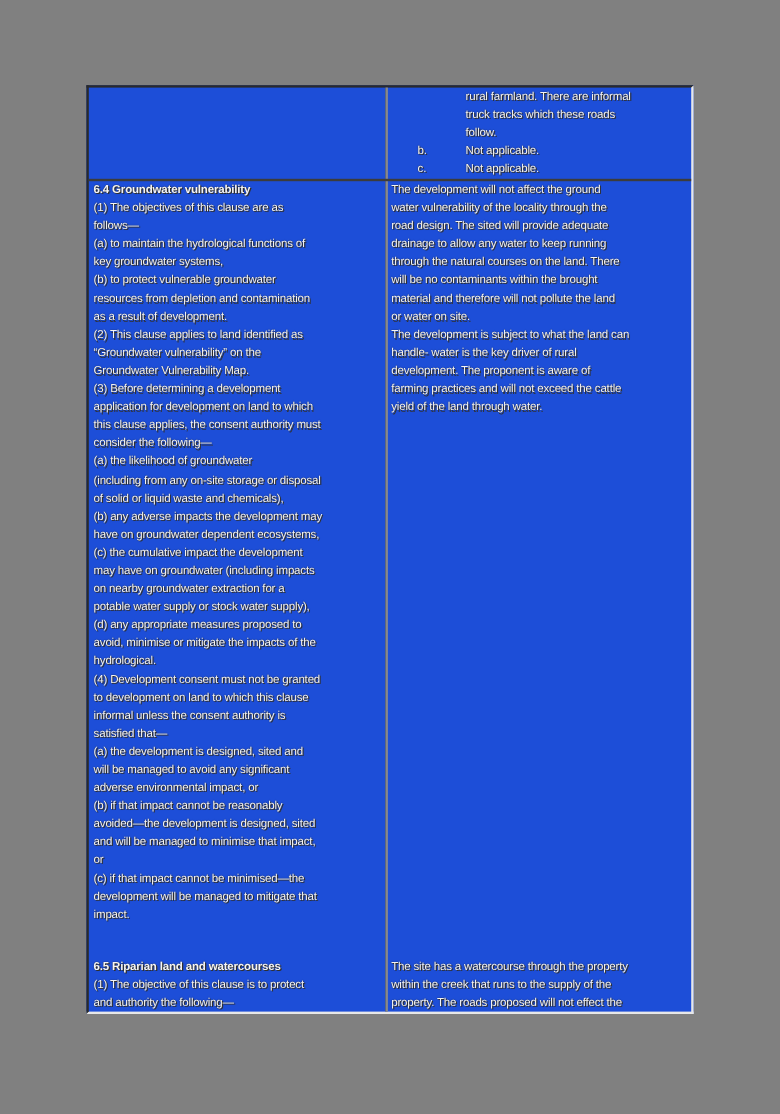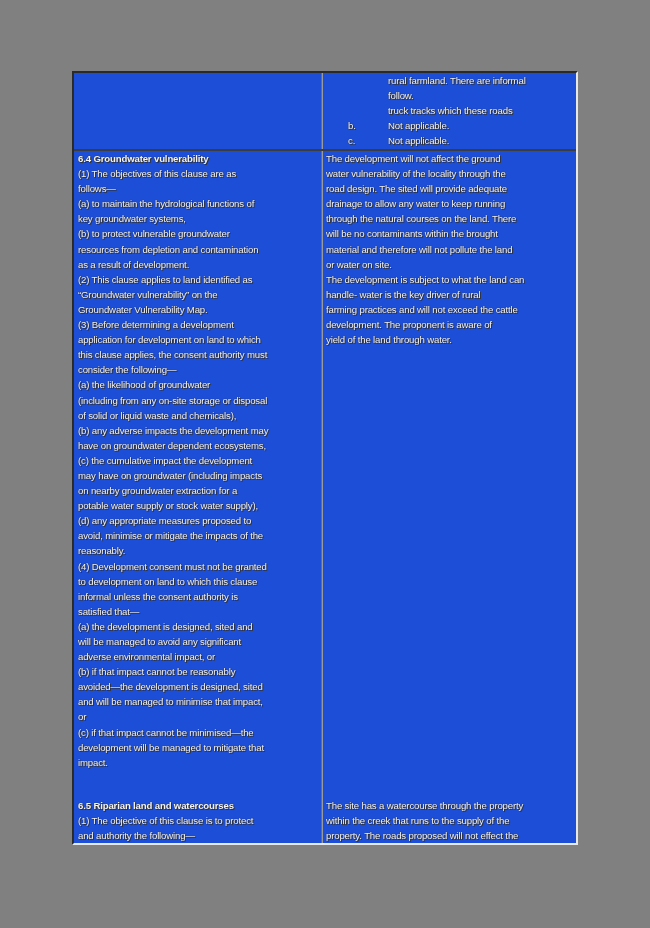--- a/index.html
+++ b/index.html
@@ -97,22 +97,22 @@
 </head>
 <body>
 
 <div class="doc-table">
   <div class="col-divider"></div>
   <div class="row-divider"></div>
 
   <div class="cell r1-right">
     <div class="list-cont">
       <p>rural farmland. There are informal</p>
+      <p>truck tracks which these roads</p>
       <p>follow.</p>
-      <p>truck tracks which these roads</p>
     </div>
     <div class="list-item">
       <span class="list-marker">b.</span>
       <span>Not applicable.</span>
     </div>
     <div class="list-item">
       <span class="list-marker">c.</span>
       <span>Not applicable.</span>
     </div>
   </div>
@@ -137,21 +137,21 @@
     <p>(including from any on-site storage or disposal</p>
     <p>of solid or liquid waste and chemicals),</p>
     <p>(b)  any adverse impacts the development may</p>
     <p>have on groundwater dependent ecosystems,</p>
     <p>(c)  the cumulative impact the development</p>
     <p>may have on groundwater (including impacts</p>
     <p>on nearby groundwater extraction for a</p>
     <p>potable water supply or stock water supply),</p>
     <p>(d)  any appropriate measures proposed to</p>
     <p>avoid, minimise or mitigate the impacts of the</p>
-    <p>reasonably.</p>
+    <p>hydrological.</p>
     <p>(4)  Development consent must not be granted</p>
     <p>to development on land to which this clause</p>
     <p>informal unless the consent authority is</p>
     <p>satisfied that—</p>
     <p>(a)  the development is designed, sited and</p>
     <p>will be managed to avoid any significant</p>
     <p>adverse environmental impact, or</p>
     <p>(b)  if that impact cannot be reasonably</p>
     <p>avoided—the development is designed, sited</p>
     <p>and will be managed to minimise that impact,</p>
@@ -165,22 +165,22 @@
     <p>The development will not affect the ground</p>
     <p>water vulnerability of the locality through the</p>
     <p>road design. The sited will provide adequate</p>
     <p>drainage to allow any water to keep running</p>
     <p>through the natural courses on the land. There</p>
     <p>will be no contaminants within the brought</p>
     <p>material and therefore will not pollute the land</p>
     <p>or water on site.</p>
     <p>The development is subject to what the land can</p>
     <p>handle- water is the key driver of rural</p>
+    <p>development. The proponent is aware of</p>
     <p>farming practices and will not exceed the cattle</p>
-    <p>development. The proponent is aware of</p>
     <p>yield of the land through water.</p>
   </div>
 
   <div class="cell r3-left">
     <p class="heading">6.5 Riparian land and watercourses</p>
     <p>(1)  The objective of this clause is to protect</p>
     <p>and authority the following—</p>
   </div>
 
   <div class="cell r3-right">

